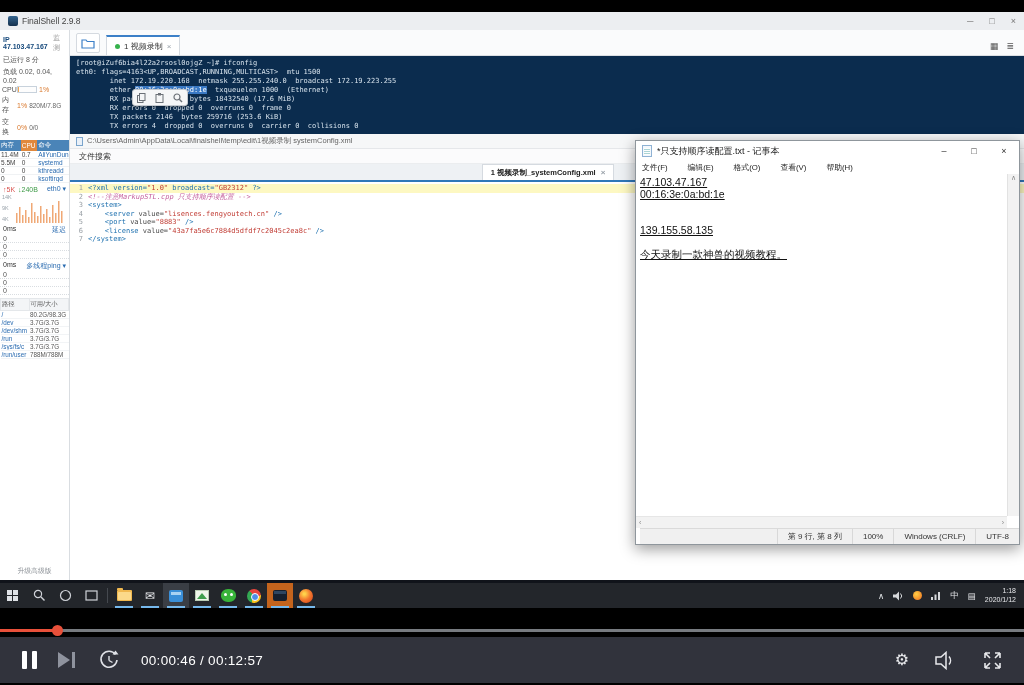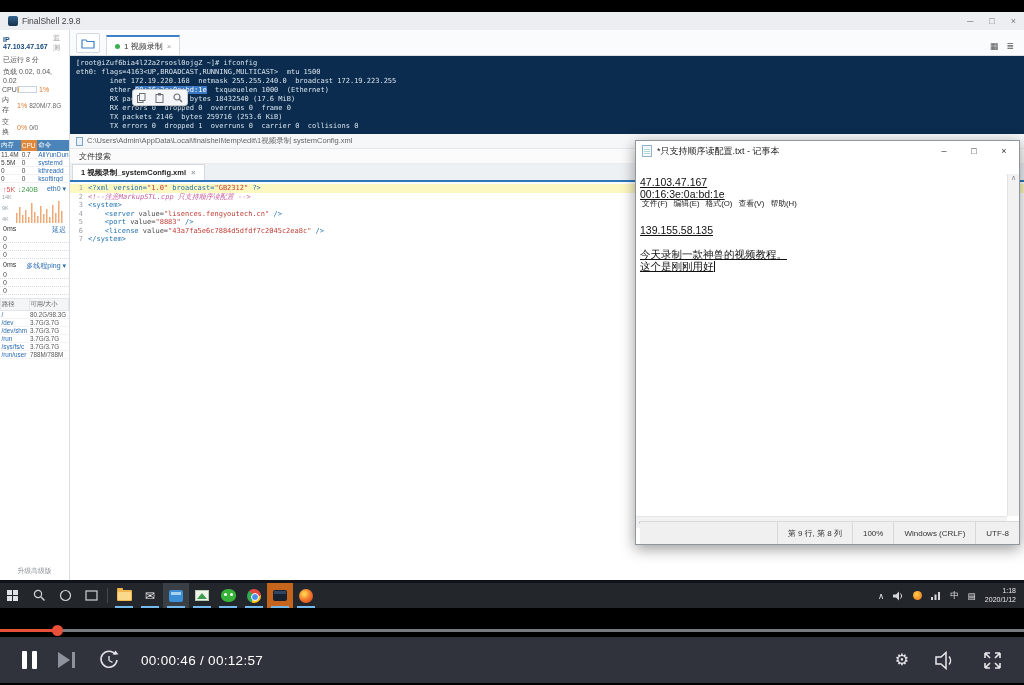--- a/index.html
+++ b/index.html
@@ -58,47 +58,47 @@
   .fs-terminal { height:78px; background:#0b2c4e; color:#d6e2ec; font:7px/9px "DejaVu Sans Mono",monospace; padding:3px 0 0 6px; position:relative; }
   .t-line { white-space:pre; }
   .sg-plain { color:#d6e2ec; }
   .sg-sel { background:#3a79c4; color:#fff; }
   .term-popup { position:absolute; left:62px; top:33px; width:56px; height:17px; background:#f5f6f7; border:1px solid #c4c9cf; border-radius:3px; display:flex; align-items:center; justify-content:space-around; box-shadow:0 1px 3px rgba(0,0,0,.4); }
 
   .fs-editor { position:absolute; left:0; top:104px; right:0; bottom:0; background:#fff; }
   .ed-path { height:15px; font-size:7.5px; color:#666; display:flex; align-items:center; gap:4px; padding:0 6px; background:#f6f7f8; border-bottom:1px solid #e5e7ea; }
   .ed-doc-icon { width:7px; height:9px; background:#e9f0f8; border:1px solid #7aa4cc; }
   .ed-menu { height:15px; display:flex; padding:0 9px; font-size:8px; color:#333; align-items:center; background:#fbfbfc; border-bottom:1px solid #ebedef; }
-  .ed-tabs { height:18px; display:flex; align-items:flex-end; background:#eef1f4; border-bottom:2px solid #2f77b8; padding-left:2px; }
+  .ed-tabs { height:18px; display:flex; align-items:flex-end; background:#eef1f4; border-bottom:2px solid #2f77b8; padding-left:2px;justify-content:center; }
   .ed-tab { display:flex; align-items:center; gap:5px; background:#fff; height:16px; padding:0 8px; font-size:7.5px; font-weight:bold; color:#222; border:1px solid #d5dae0; border-bottom:none; }
   .ed-code { font:7px/8.5px "DejaVu Sans Mono",monospace; padding-top:2px; }
   .ed-row { display:flex; }
   .ed-row.hl { background:#fdf8c2; }
   .gut { width:18px; text-align:right; padding-right:5px; color:#9aa0a6; flex:none; }
   .code { white-space:pre; }
   .sg-tag { color:#1c6fae; }
   .sg-attr { color:#4a4a4a; }
   .sg-str { color:#c03b33; }
   .sg-comment { color:#c45f9d; font-style:italic; }
 
   
   .np-window { position:absolute; left:635px; top:128px; width:385px; height:405px; background:#fff; border:1px solid #8f969c; box-shadow:0 4px 14px rgba(0,0,0,.4); z-index:5; }
   .np-titlebar { height:20px; display:flex; align-items:center; gap:5px; padding-left:6px; font-size:9px; color:#222; background:#fff; }
   .np-doc-icon { width:10px; height:12px; background:#f4f8fc; border:1px solid #8fb2d4; position:relative; }
   .np-doc-icon::after { content:""; position:absolute; left:1px; right:1px; top:2px; height:7px;
     background:repeating-linear-gradient(#fff 0 1px, #9cc 1px 2px); opacity:.8; }
   .np-ctrl { margin-left:auto; display:flex; height:100%; }
   .np-ctrl span { width:30px; display:flex; align-items:center; justify-content:center; font-size:9px; color:#333; }
-  .np-menubar { height:13px; display:flex; gap:6px; padding:0 6px; font-size:7.8px; color:#222; align-items:center;margin-top:36px; }
+  .np-menubar { height:13px; display:flex; gap:20px; padding:0 6px; font-size:7.8px; color:#222; align-items:center; }
   .np-body { position:absolute; left:0; top:33px; right:12px; bottom:28px; padding:2px 0 0 4px; font-size:10.5px; line-height:12px; color:#111; overflow:hidden;text-decoration:underline; }
   .np-line { white-space:pre; min-height:12px; }
   .caret { display:inline-block; width:1px; height:11px; background:#111; vertical-align:-2px; }
   .np-vscroll { position:absolute; top:33px; right:0; width:12px; bottom:28px; background:#f2f2f2; border-left:1px solid #e2e2e2; font-size:7px; color:#888; text-align:center; }
   .np-hscroll { position:absolute; left:0; right:12px; bottom:16px; height:12px; background:#f2f2f2; border-top:1px solid #e6e6e6; display:flex; justify-content:space-between; align-items:center; padding:0 3px; font-size:7px; color:#888; }
-  .np-status { position:absolute; left:4px; right:0; bottom:0; height:23px; background:#f0f0f0; border-top:1px solid #dadada; display:flex; justify-content:flex-end; align-items:center; font-size:8px; color:#333; }
+  .np-status { position:absolute; left:4px; right:0; bottom:0; height:16px; background:#f0f0f0; border-top:1px solid #dadada; display:flex; justify-content:flex-end; align-items:center; font-size:8px; color:#333; }
   .np-status .cell { padding:0 10px; border-left:1px solid #d8d8d8; height:100%; display:flex; align-items:center; }
 
   
   .taskbar { position:absolute; left:0; top:571px; width:1024px; height:25px; background:#23262b; display:flex; align-items:center; z-index:10; }
   .tb-cell { width:26px; height:25px; display:flex; align-items:center; justify-content:center; position:relative; flex:none; }
   .tb-cell.running::after { content:""; position:absolute; bottom:0; left:4px; right:4px; height:2px; background:#76b9ed; }
   .tb-cell.active-gray { background:#3a3e45; }
   .tb-cell.active-orange { background:#c4641d; }
   .tb-sep { width:1px; height:15px; background:#45494f; margin:0 3px; flex:none; }
   .win-grid { width:12px; height:12px; display:grid; grid-template-columns:5px 5px; grid-template-rows:5px 5px; gap:1px; }
@@ -310,21 +310,21 @@
       </div>
 
       <div class="fs-terminal">
         <div class="t-line"><span class="sg-plain">[root@iZuf6bia4l22a2rsosl0ojgZ ~]# ifconfig</span></div>
         <div class="t-line"><span class="sg-plain">eth0: flags=4163&lt;UP,BROADCAST,RUNNING,MULTICAST&gt;  mtu 1500</span></div>
         <div class="t-line"><span class="sg-plain">        inet 172.19.220.168  netmask 255.255.240.0  broadcast 172.19.223.255</span></div>
         <div class="t-line"><span class="sg-plain">        ether </span><span class="sg-sel">00:16:3e:0a:bd:1e</span><span class="sg-plain">  txqueuelen 1000  (Ethernet)</span></div>
         <div class="t-line"><span class="sg-plain">        RX packets 130071  bytes 18432540 (17.6 MiB)</span></div>
         <div class="t-line"><span class="sg-plain">        RX errors 0  dropped 0  overruns 0  frame 0</span></div>
         <div class="t-line"><span class="sg-plain">        TX packets 2146  bytes 259716 (253.6 KiB)</span></div>
-        <div class="t-line"><span class="sg-plain">        TX errors 0  dropped 1  overruns 0  carrier 0  collisions 0</span></div>
+        <div class="t-line"><span class="sg-plain">        TX errors 4  dropped 0  overruns 0  carrier 0  collisions 0</span></div>
         <div class="term-popup">
           <svg width="9" height="10" viewBox="0 0 9 10">
             <rect x="0.5" y="2.5" width="5.5" height="7" fill="none" stroke="#6b7077"></rect>
             <rect x="2.5" y="0.5" width="5.5" height="7" fill="#f5f6f7" stroke="#6b7077"></rect>
           </svg>
           <svg width="9" height="10" viewBox="0 0 9 10">
             <rect x="1" y="1.5" width="7" height="8" fill="none" stroke="#6b7077"></rect>
             <rect x="3" y="0" width="3" height="2.5" fill="#6b7077"></rect>
           </svg>
           <svg width="10" height="10" viewBox="0 0 10 10">
@@ -401,21 +401,20 @@
       <span>帮助(H)</span>
     </div>
     <div class="np-body">
       <div class="np-line">47.103.47.167</div>
       <div class="np-line">00:16:3e:0a:bd:1e</div>
       <div class="np-line"></div>
       <div class="np-line"></div>
       <div class="np-line">139.155.58.135</div>
       <div class="np-line"></div>
       <div class="np-line">今天录制一款神兽的视频教程。</div>
-      <div class="np-line"><span>这个是刚刚用好</span><span class="caret"></span></div>
     </div>
     <div class="np-vscroll"><span>∧</span></div>
     <div class="np-hscroll">
       <span>‹</span>
       <span>›</span>
     </div>
     <div class="np-status">
       <span class="cell">第 9 行, 第 8 列</span>
       <span class="cell">100%</span>
       <span class="cell">Windows (CRLF)</span>

